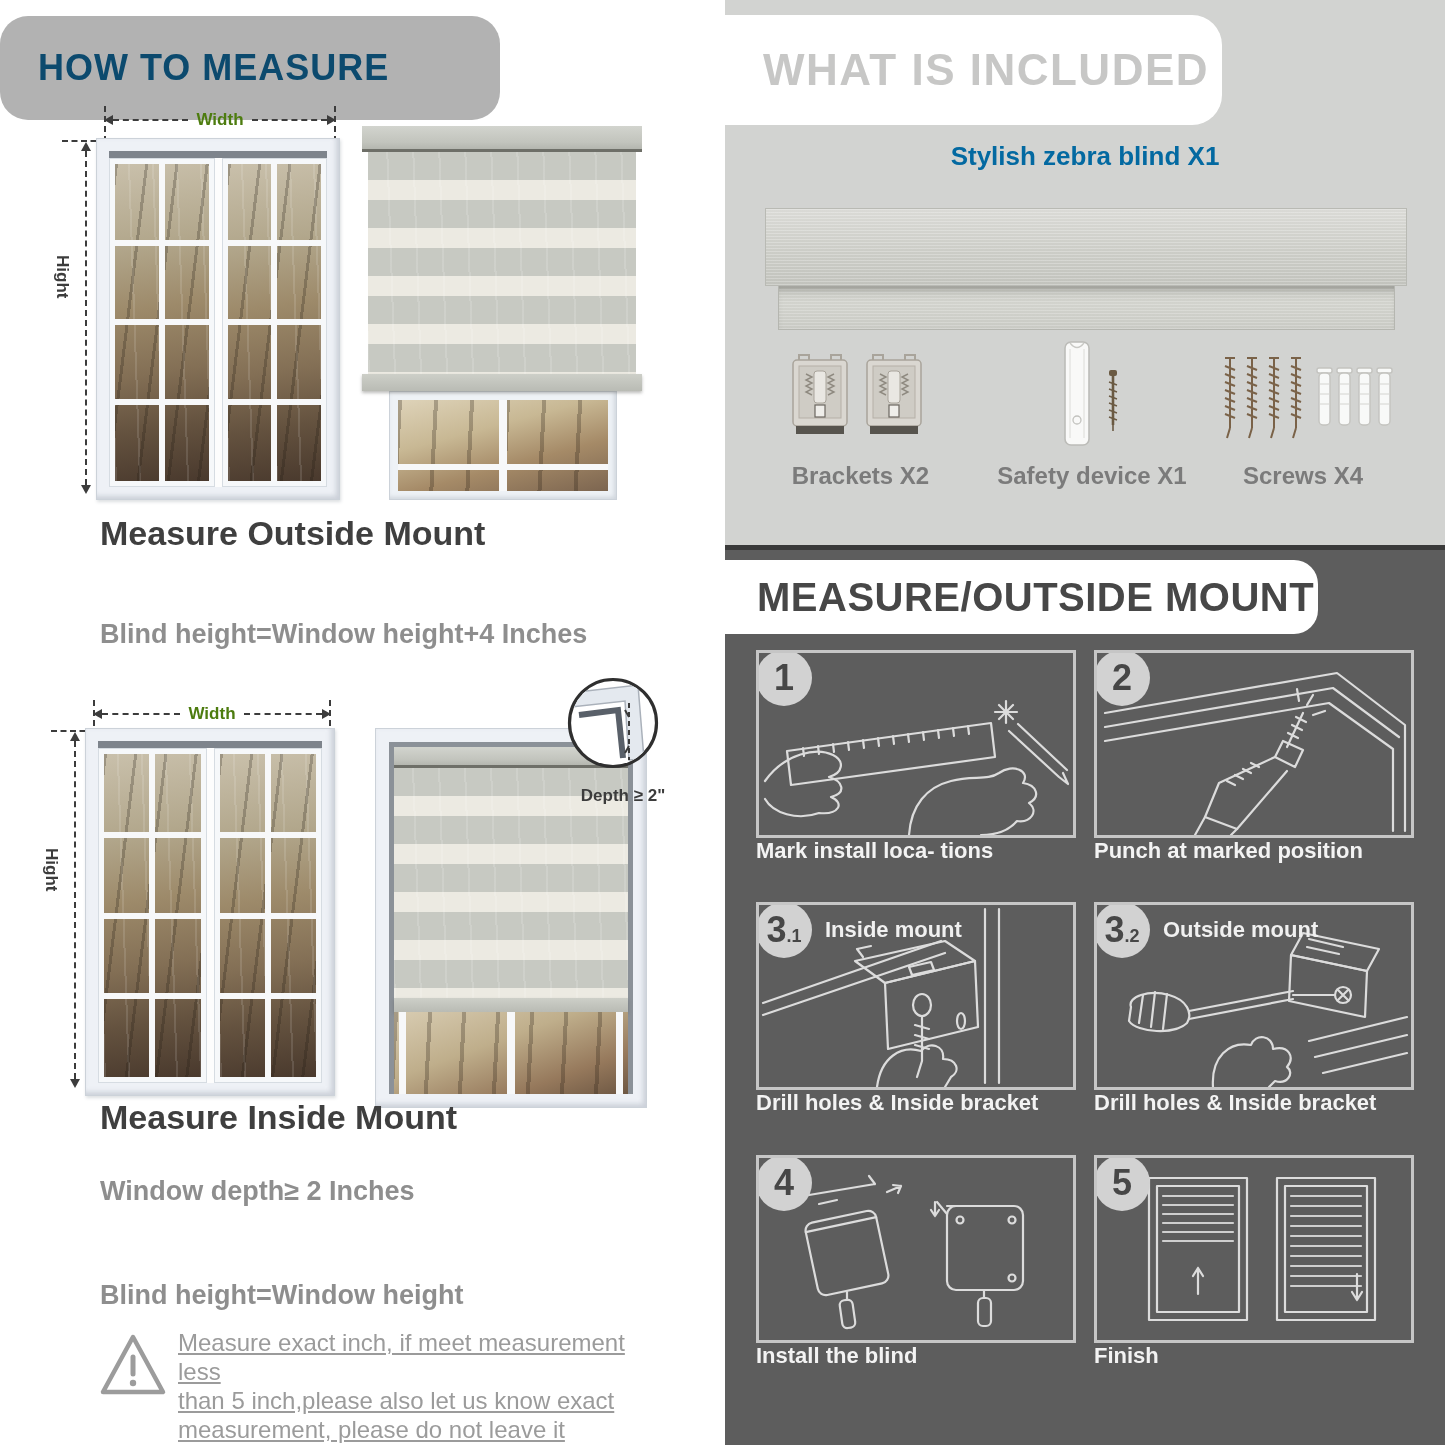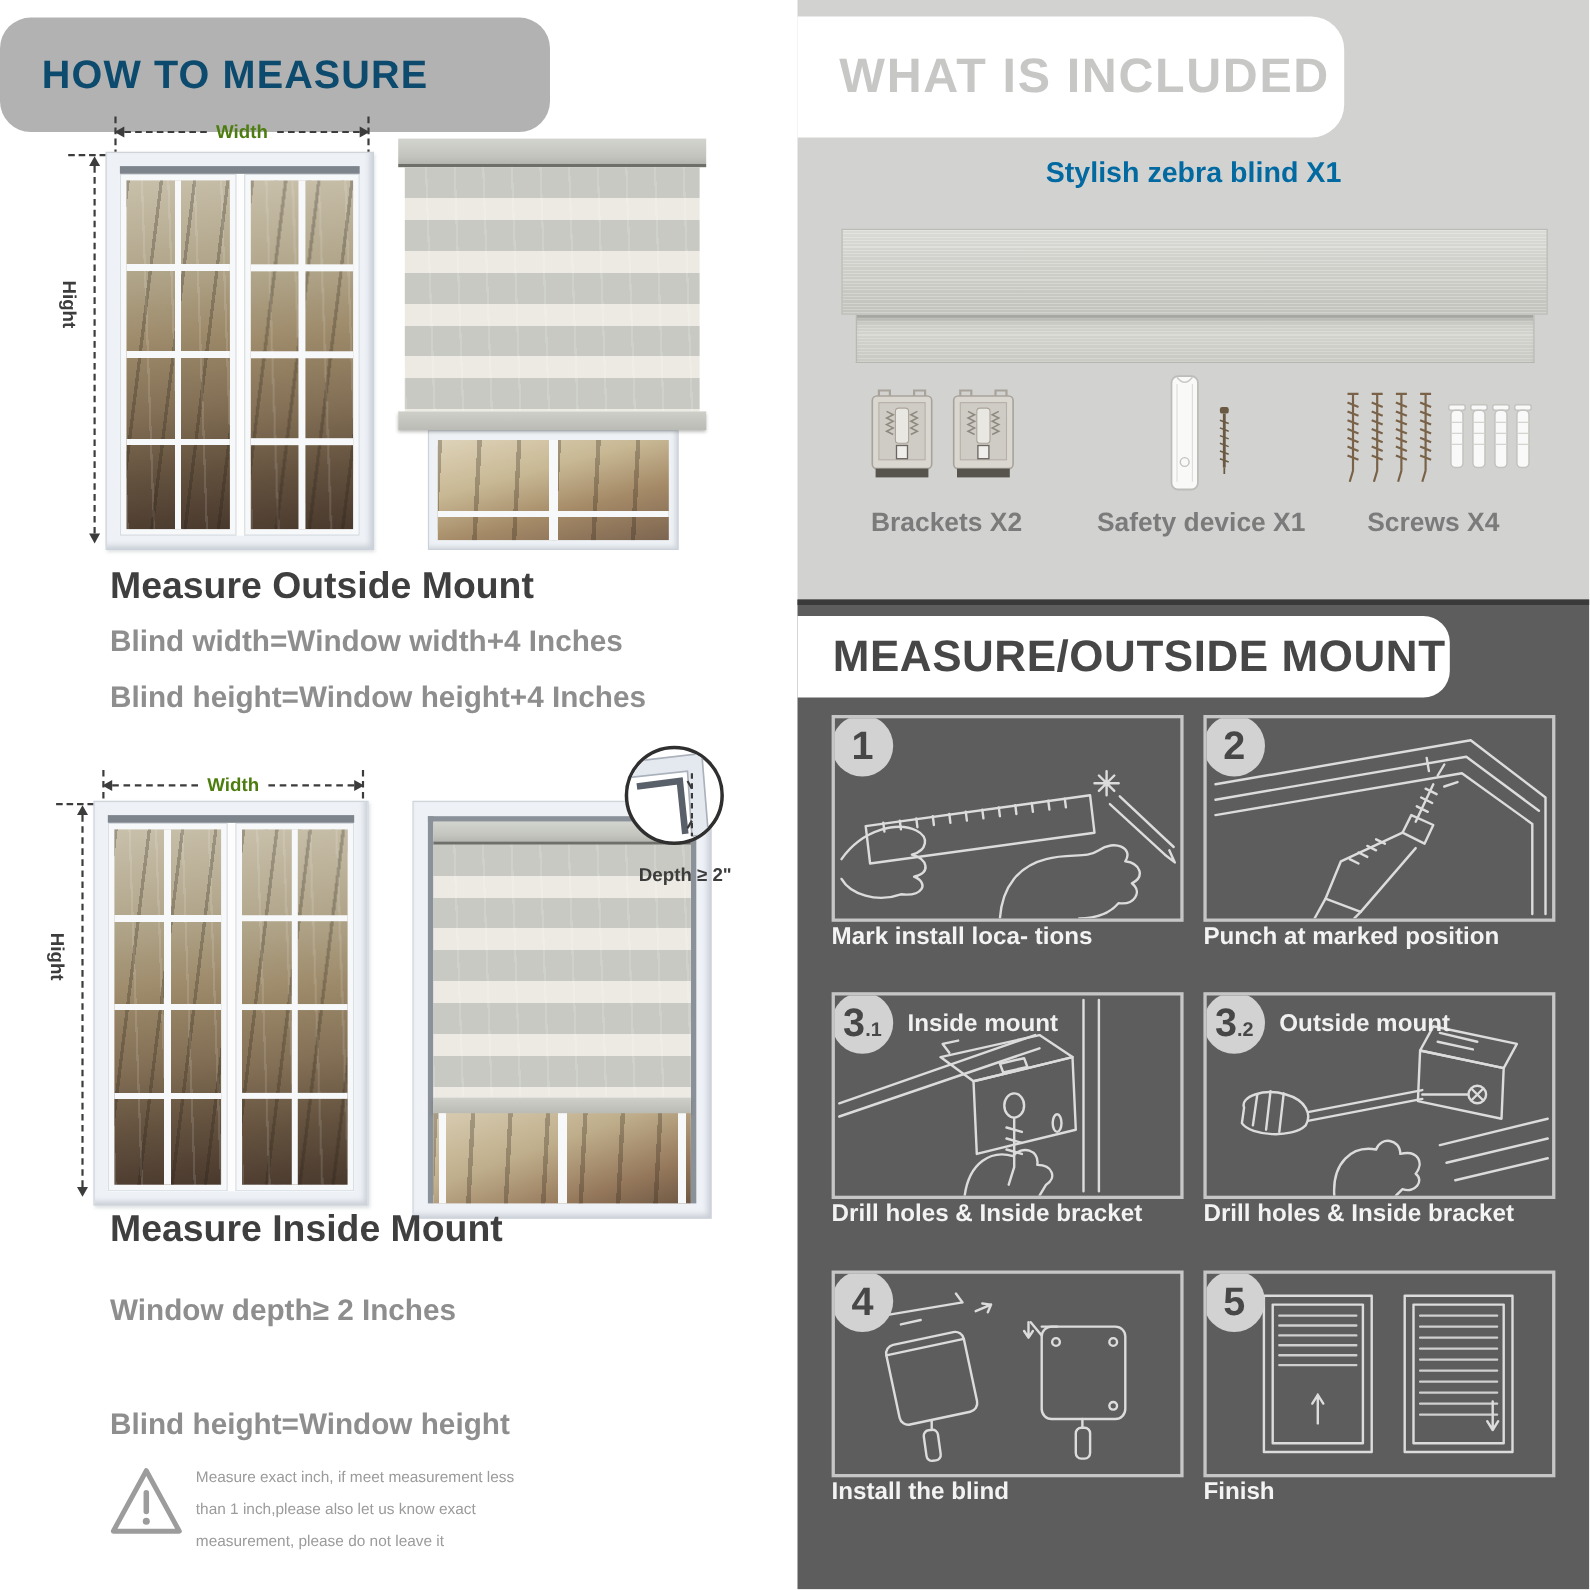--- a/index.html
+++ b/index.html
@@ -65,21 +65,21 @@
       linear-gradient(to right,rgba(0,0,0,0) 2%,#f7f8f9 2%,#f7f8f9 5%,rgba(0,0,0,0) 5%),
       linear-gradient(to right,rgba(0,0,0,0) 95%,#f7f8f9 95%,#f7f8f9 98%,rgba(0,0,0,0) 98%),
       linear-gradient(to right,rgba(0,0,0,0) calc(50% - 4px),#f7f8f9 calc(50% - 4px),#f7f8f9 calc(50% + 4px),rgba(0,0,0,0) calc(50% + 4px)),
       repeating-linear-gradient(93deg,rgba(40,30,20,.28) 0 4px,rgba(40,30,20,0) 4px 34px),
       linear-gradient(160deg,#d8ccb2 0%,#bfae8b 40%,#96795c 75%,#6d5743 100%);}
 
   
   .sec-title{font-size:34px;font-weight:bold;color:#3f3f3f;}
   .sec-line{font-size:27px;font-weight:bold;color:#8e8e8e;}
   .depth-lbl{font-size:17px;font-weight:bold;color:#3c3c3c;}
-  .note-line{font-size:14px;color:#9b9b9b;line-height:29px;}
+  .note-line{font-size:24px;color:#9b9b9b;line-height:29px;text-decoration:underline;}
 
   
   .panel-light{left:725px;top:0;width:720px;height:545px;background:#d2d3d1;}
   .hdr-wi{position:absolute;left:0;top:15px;width:497px;height:110px;background:#ffffff;border-radius:0 30px 30px 0;
           display:flex;align-items:center;padding-left:38px;box-sizing:border-box;}
   .hdr-wi span{font-size:44px;font-weight:bold;color:#c7c7c6;letter-spacing:1.5px;}
   .product-lbl{position:absolute;left:0;top:141px;width:100%;text-align:center;font-size:26px;font-weight:bold;color:#0369a1;}
   .bar-top{position:absolute;left:40px;top:208px;width:642px;height:78px;
     background:repeating-linear-gradient(0deg,rgba(255,255,255,.25) 0 1px,rgba(255,255,255,0) 1px 3px),
                linear-gradient(180deg,#dadad6 0%,#cccdc7 55%,#c2c3bd 100%);
@@ -147,21 +147,20 @@
   </div>
 
   <div class="abs uwin" style="left:389px;top:391px;width:228px;height:109px;">
     <div class="uglass"></div>
   </div>
   <div class="abs zb-cassette" style="left:362px;top:126px;width:280px;height:26px;"></div>
   <div class="abs zb-fabric" style="left:368px;top:152px;width:268px;height:222px;"></div>
   <div class="abs zb-rail" style="left:362px;top:374px;width:280px;height:17px;"></div>
 
   <div class="abs sec-title" style="left:100px;top:514px;">Measure Outside Mount</div>
-  <div class="abs sec-line" style="left:100px;top:568px;">Blind width=Window width+4 Inches</div>
   <div class="abs sec-line" style="left:100px;top:619px;">Blind height=Window height+4 Inches</div>
 
   <div class="abs meas-w" style="left:93px;top:704px;width:238px;">
     <span class="ah-l"></span>
     <span class="dash"></span>
     <span class="lbl">Width</span>
     <span class="dash"></span>
     <span class="ah-r"></span>
   </div>
   <div class="abs tick-v" style="left:93px;top:700px;height:36px;"></div>
@@ -215,21 +214,21 @@
   <div class="abs sec-line" style="left:100px;top:1176px;">Window depth≥ 2 Inches</div>
   <div class="abs sec-line" style="left:100px;top:1280px;">Blind height=Window height</div>
 
   <svg class="abs" style="left:98px;top:1330px;" width="70" height="72" viewBox="0 0 70 72">
     <path d="M35,7 L65,62 H5 Z" fill="none" stroke="#9c9c9c" stroke-width="4.5" stroke-linejoin="round"></path>
     <path d="M35,27 V44" fill="none" stroke="#9c9c9c" stroke-width="5" stroke-linecap="round"></path>
     <circle cx="35" cy="53" r="3.2" fill="#9c9c9c"></circle>
   </svg>
   <div class="abs" style="left:178px;top:1328px;width:460px;">
     <div class="note-line">Measure exact inch, if meet measurement less</div>
-    <div class="note-line">than 1 inch,please also let us know exact</div>
+    <div class="note-line">than 5 inch,please also let us know exact</div>
     <div class="note-line">measurement, please do not leave it</div>
   </div>
 
   <div class="abs panel-light">
     <div class="hdr-wi">
       <span>WHAT IS INCLUDED</span>
     </div>
     <div class="product-lbl">Stylish zebra blind X1</div>
 
     <div class="bar-top"></div>

